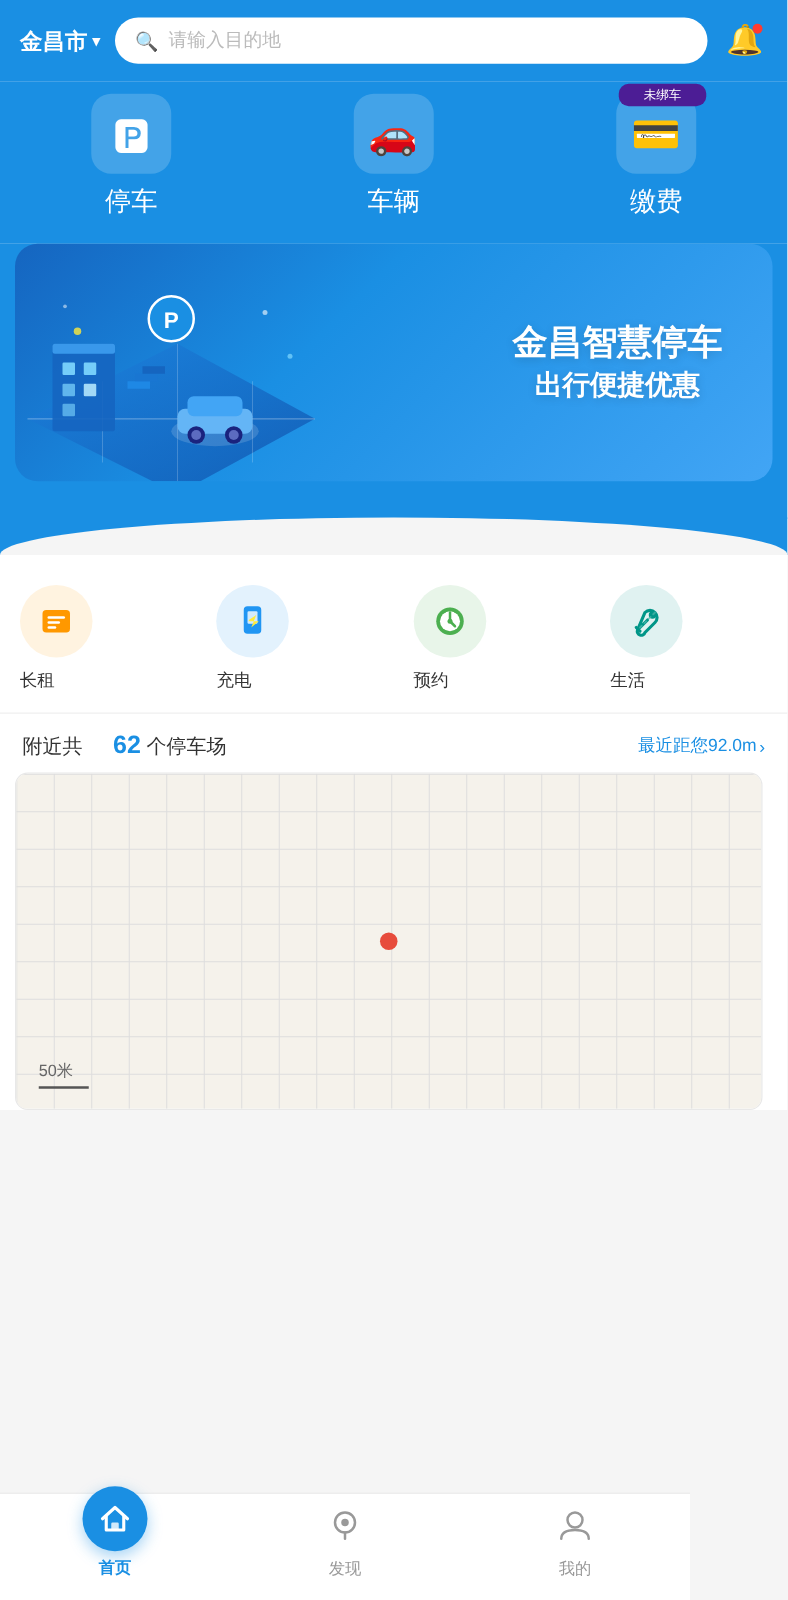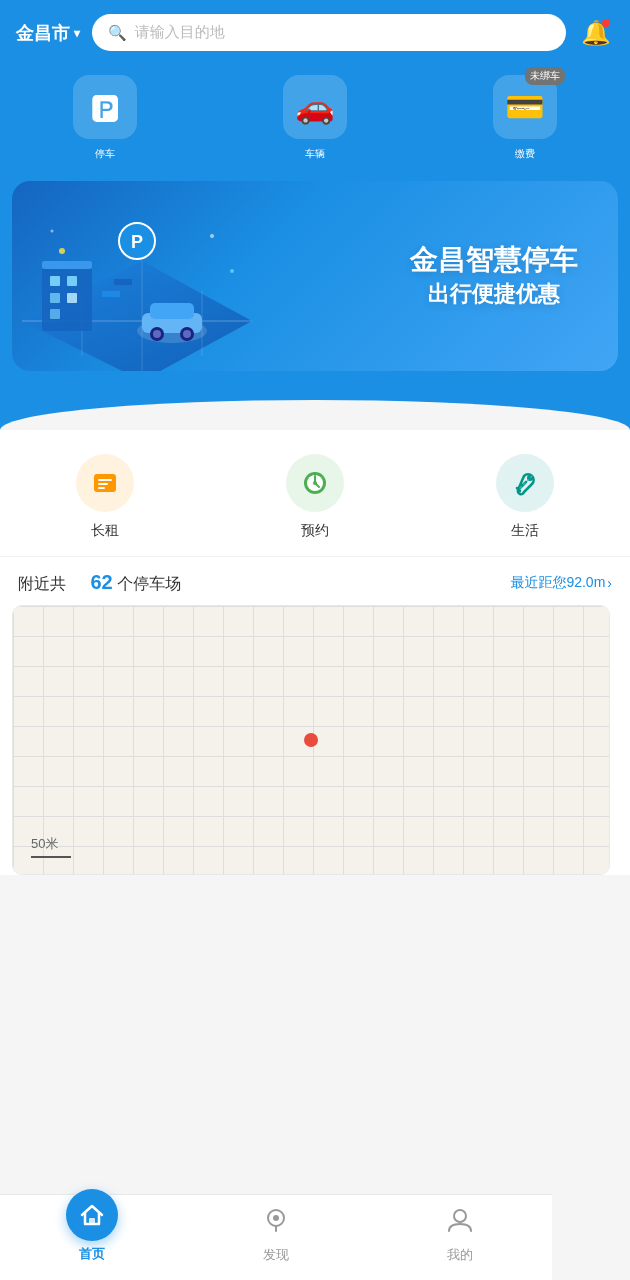--- a/index.html
+++ b/index.html
@@ -95,30 +95,30 @@
       display: flex;
       align-items: center;
       justify-content: center;
     }
     .top-menu-icon {
       font-size: 32px;
       color: #fff;
     }
     .top-menu-label {
       color: #fff;
-      font-size: 10px;
+      font-size: 21px;
     }
     .badge-unbound {
       position: absolute;
       top: -8px;
       right: -8px;
-      background: #737373;
+      background: #4c1d95;
       color: #fff;
       font-size: 10px;
-      padding: 2px 5px;
+      padding: 2px 20px;
       border-radius: 8px;
       white-space: nowrap;
     }
 
     
     .banner-wrap {
       background: #1a8fe3;
       padding: 0 12px 30px 12px;
     }
     .banner {
@@ -187,21 +187,20 @@
     
     .secondary-menu {
       background: #fff;
       display: flex;
       justify-content: space-around;
       padding: 24px 0 16px 0;
     }
     .sec-menu-item {
       display: flex;
       flex-direction: column;
-      align-items: center;
       gap: 10px;
       width: 20%;
     }
     .sec-icon-circle {
       width: 58px;
       height: 58px;
       border-radius: 50%;
       display: flex;
       align-items: center;
       justify-content: center;
@@ -452,20 +451,30 @@
         <svg width="30" height="30" viewBox="0 0 30 30" fill="none" xmlns="http://www.w3.org/2000/svg">
           <rect x="4" y="6" width="22" height="18" rx="3" fill="#ff9800"></rect>
           <rect x="8" y="11" width="14" height="2" rx="1" fill="white"></rect>
           <rect x="8" y="15" width="10" height="2" rx="1" fill="white"></rect>
           <rect x="8" y="19" width="7" height="2" rx="1" fill="white"></rect>
         </svg>
       </div>
       <span class="sec-menu-label">长租</span>
     </div>
     <div class="sec-menu-item">
+      <div class="sec-icon-circle sec-icon-blue">
+        <svg width="30" height="30" viewBox="0 0 30 30" fill="none" xmlns="http://www.w3.org/2000/svg">
+          <rect x="8" y="3" width="14" height="22" rx="3" fill="#2196f3"></rect>
+          <rect x="11" y="7" width="8" height="10" rx="1" fill="white" opacity="0.8"></rect>
+          <polygon points="12,14 18,10 16,15 20,15 14,20 16,15 12,15" fill="#ffeb3b"></polygon>
+        </svg>
+      </div>
+      <span class="sec-menu-label">充电</span>
+    </div>
+    <div class="sec-menu-item">
       <div class="sec-icon-circle sec-icon-green">
         <svg width="30" height="30" viewBox="0 0 30 30" fill="none" xmlns="http://www.w3.org/2000/svg">
           <circle cx="15" cy="15" r="11" fill="#4caf50"></circle>
           <circle cx="15" cy="15" r="8" fill="white"></circle>
           <line x1="15" y1="8" x2="15" y2="15" stroke="#4caf50" stroke-width="2" stroke-linecap="round"></line>
           <line x1="15" y1="15" x2="19" y2="19" stroke="#4caf50" stroke-width="2" stroke-linecap="round"></line>
           <circle cx="15" cy="15" r="2" fill="#4caf50"></circle>
 
           <path d="M11,8 Q11,6 13,6 Q15,4 17,6 Q19,6 19,8" stroke="#4caf50" stroke-width="1.5" fill="none"></path>
         </svg>

